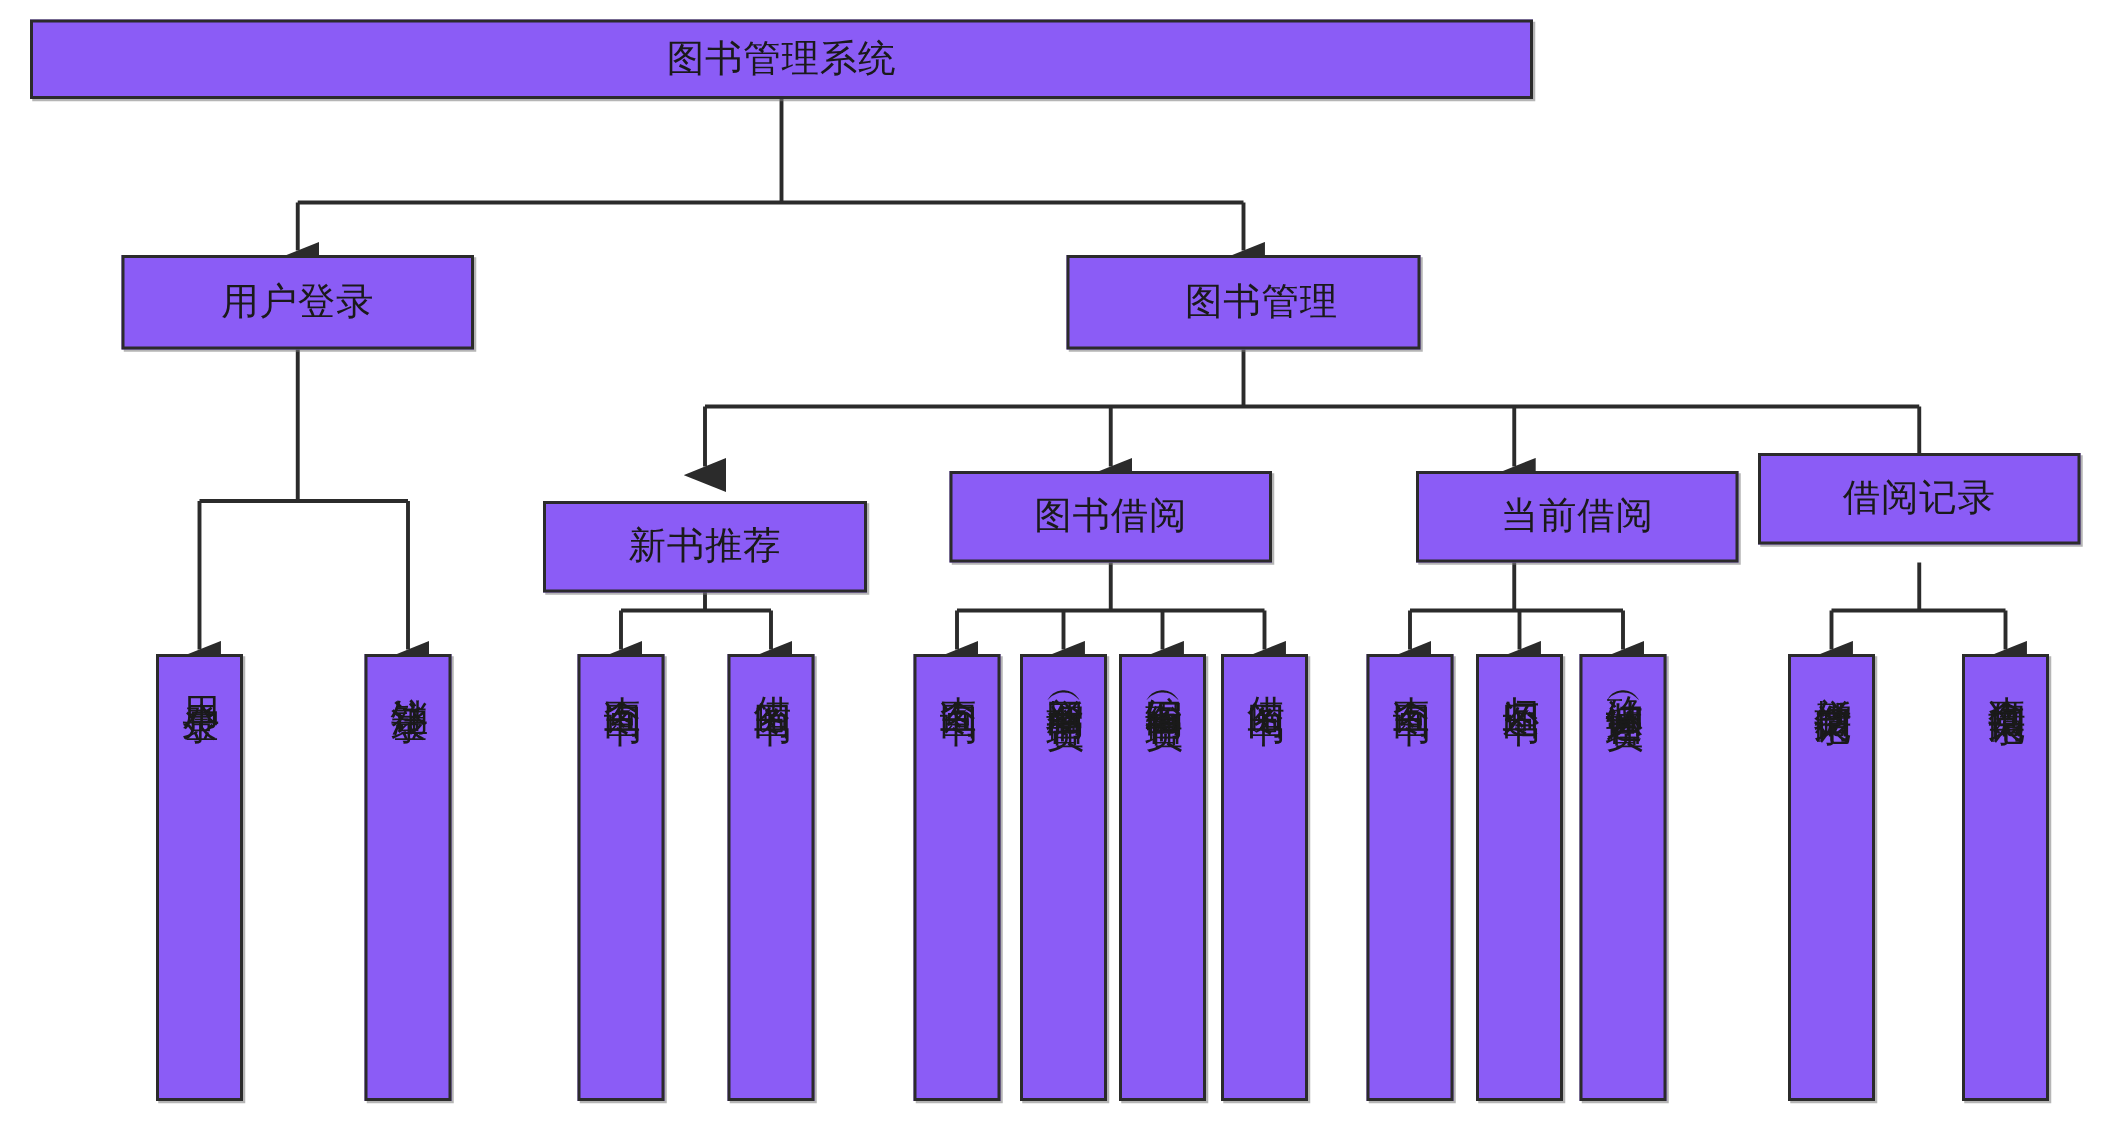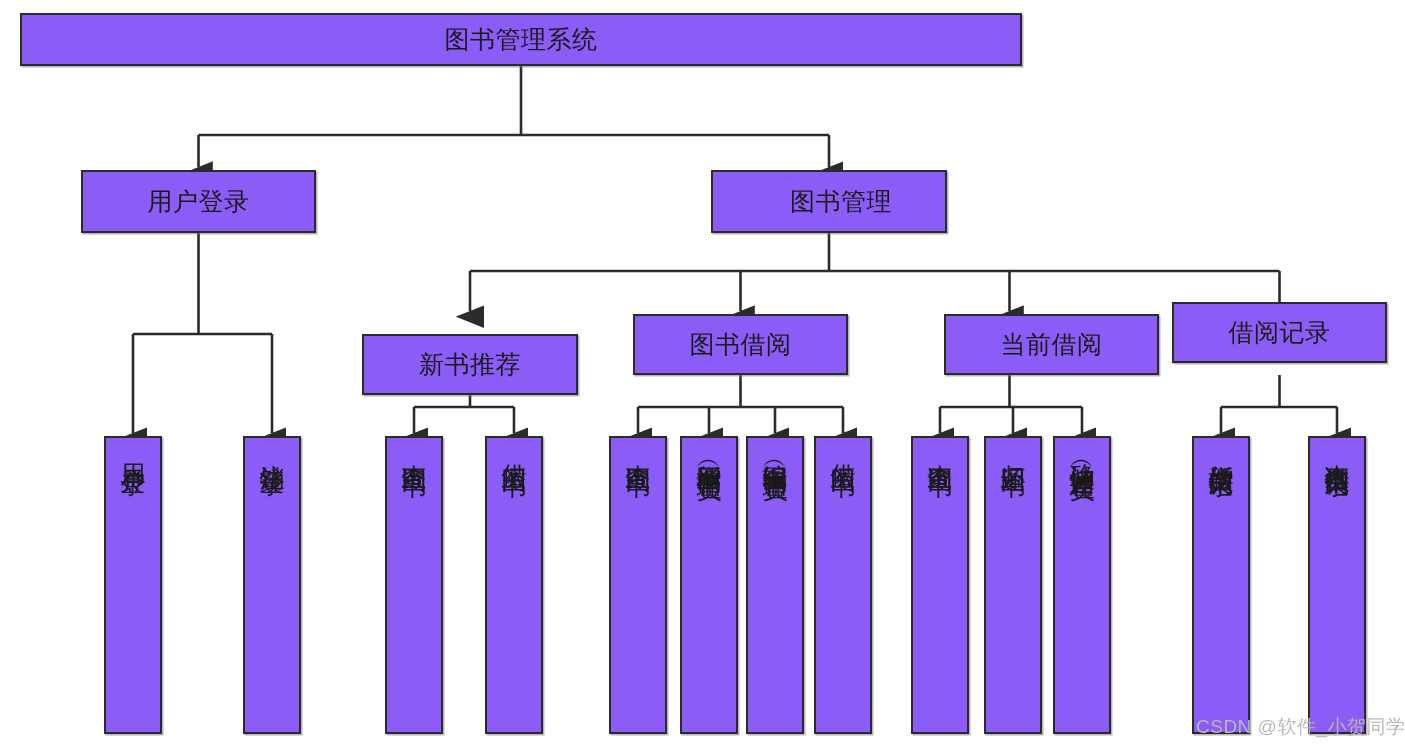--- a/index.html
+++ b/index.html
@@ -174,14 +174,13 @@
         <span class="label">确认归还（管理员）</span>
       </div>
       <div class="node vertical tall-text" style="left: 1192px; top: 436px; width: 58px; height: 298px;">
         <span class="label">新增借阅记录</span>
       </div>
       <div class="node vertical tall-text" style="left: 1308px; top: 436px; width: 58px; height: 298px;">
         <span class="label">查询借阅记录</span>
       </div>
     </div>
 
-  <div class="watermark" style="left:1196px; top:714px;">CSDN @软件_小贺同学</div>
 </div>
 
 </body></html>

